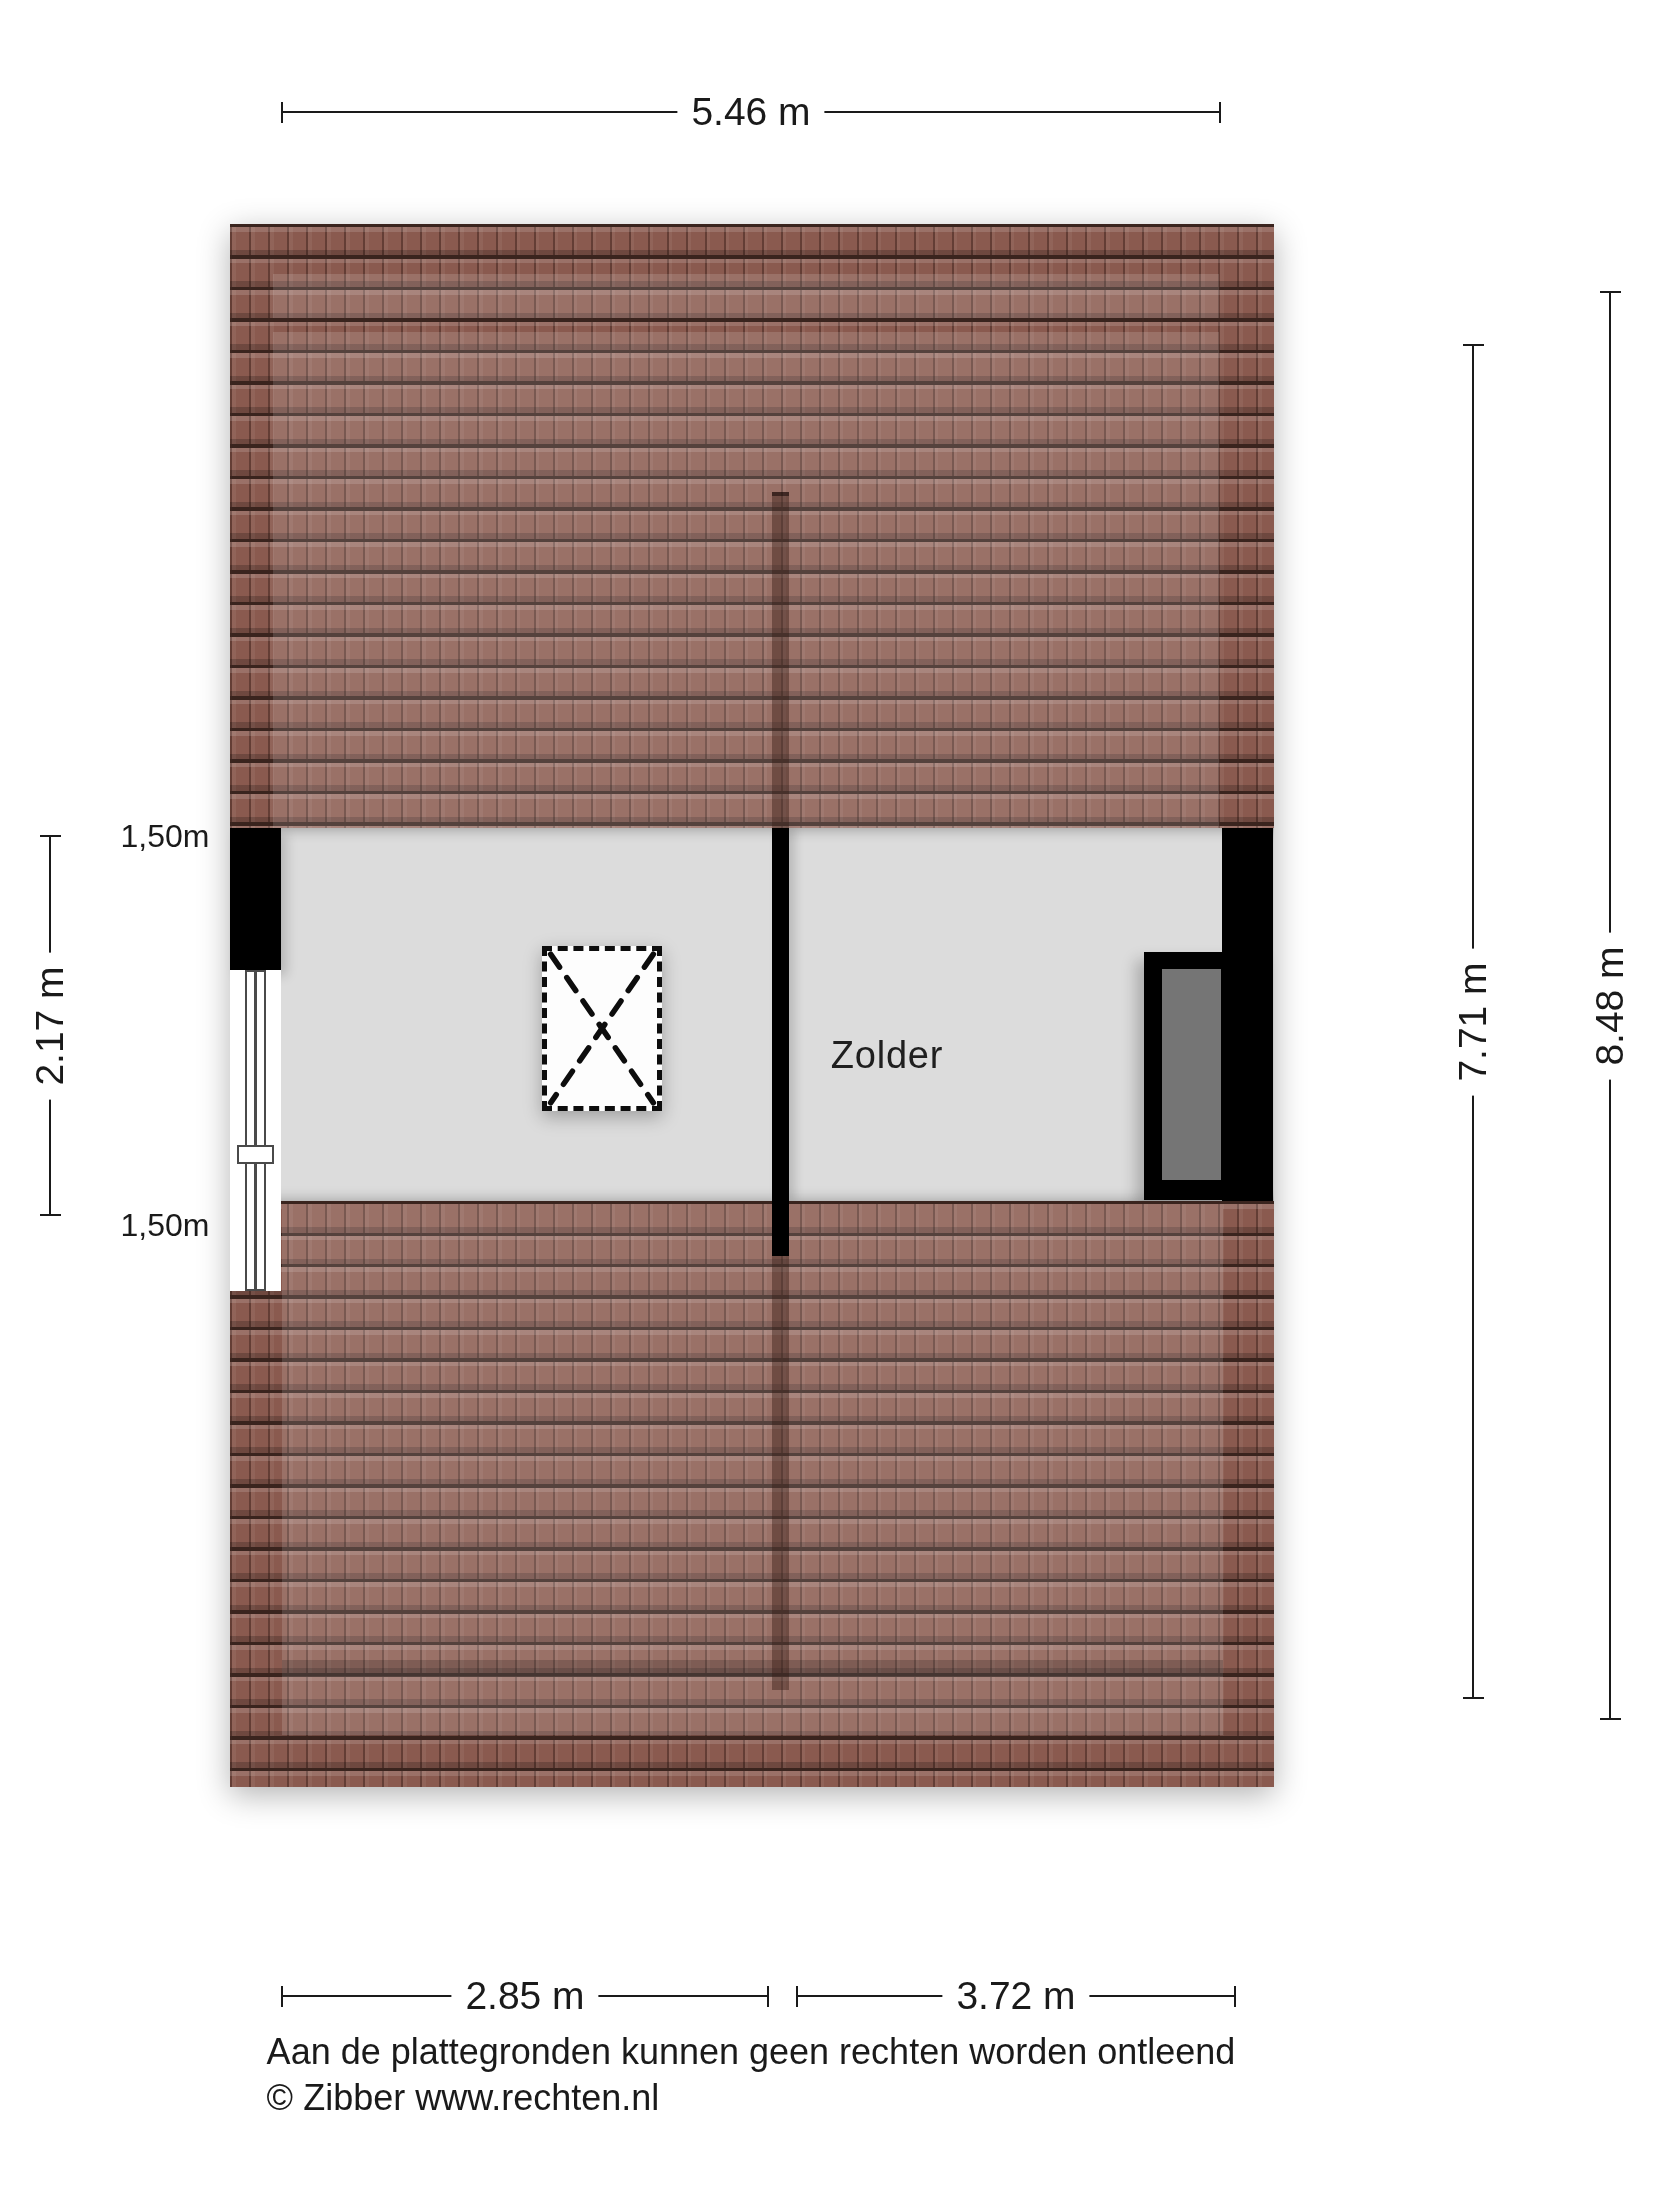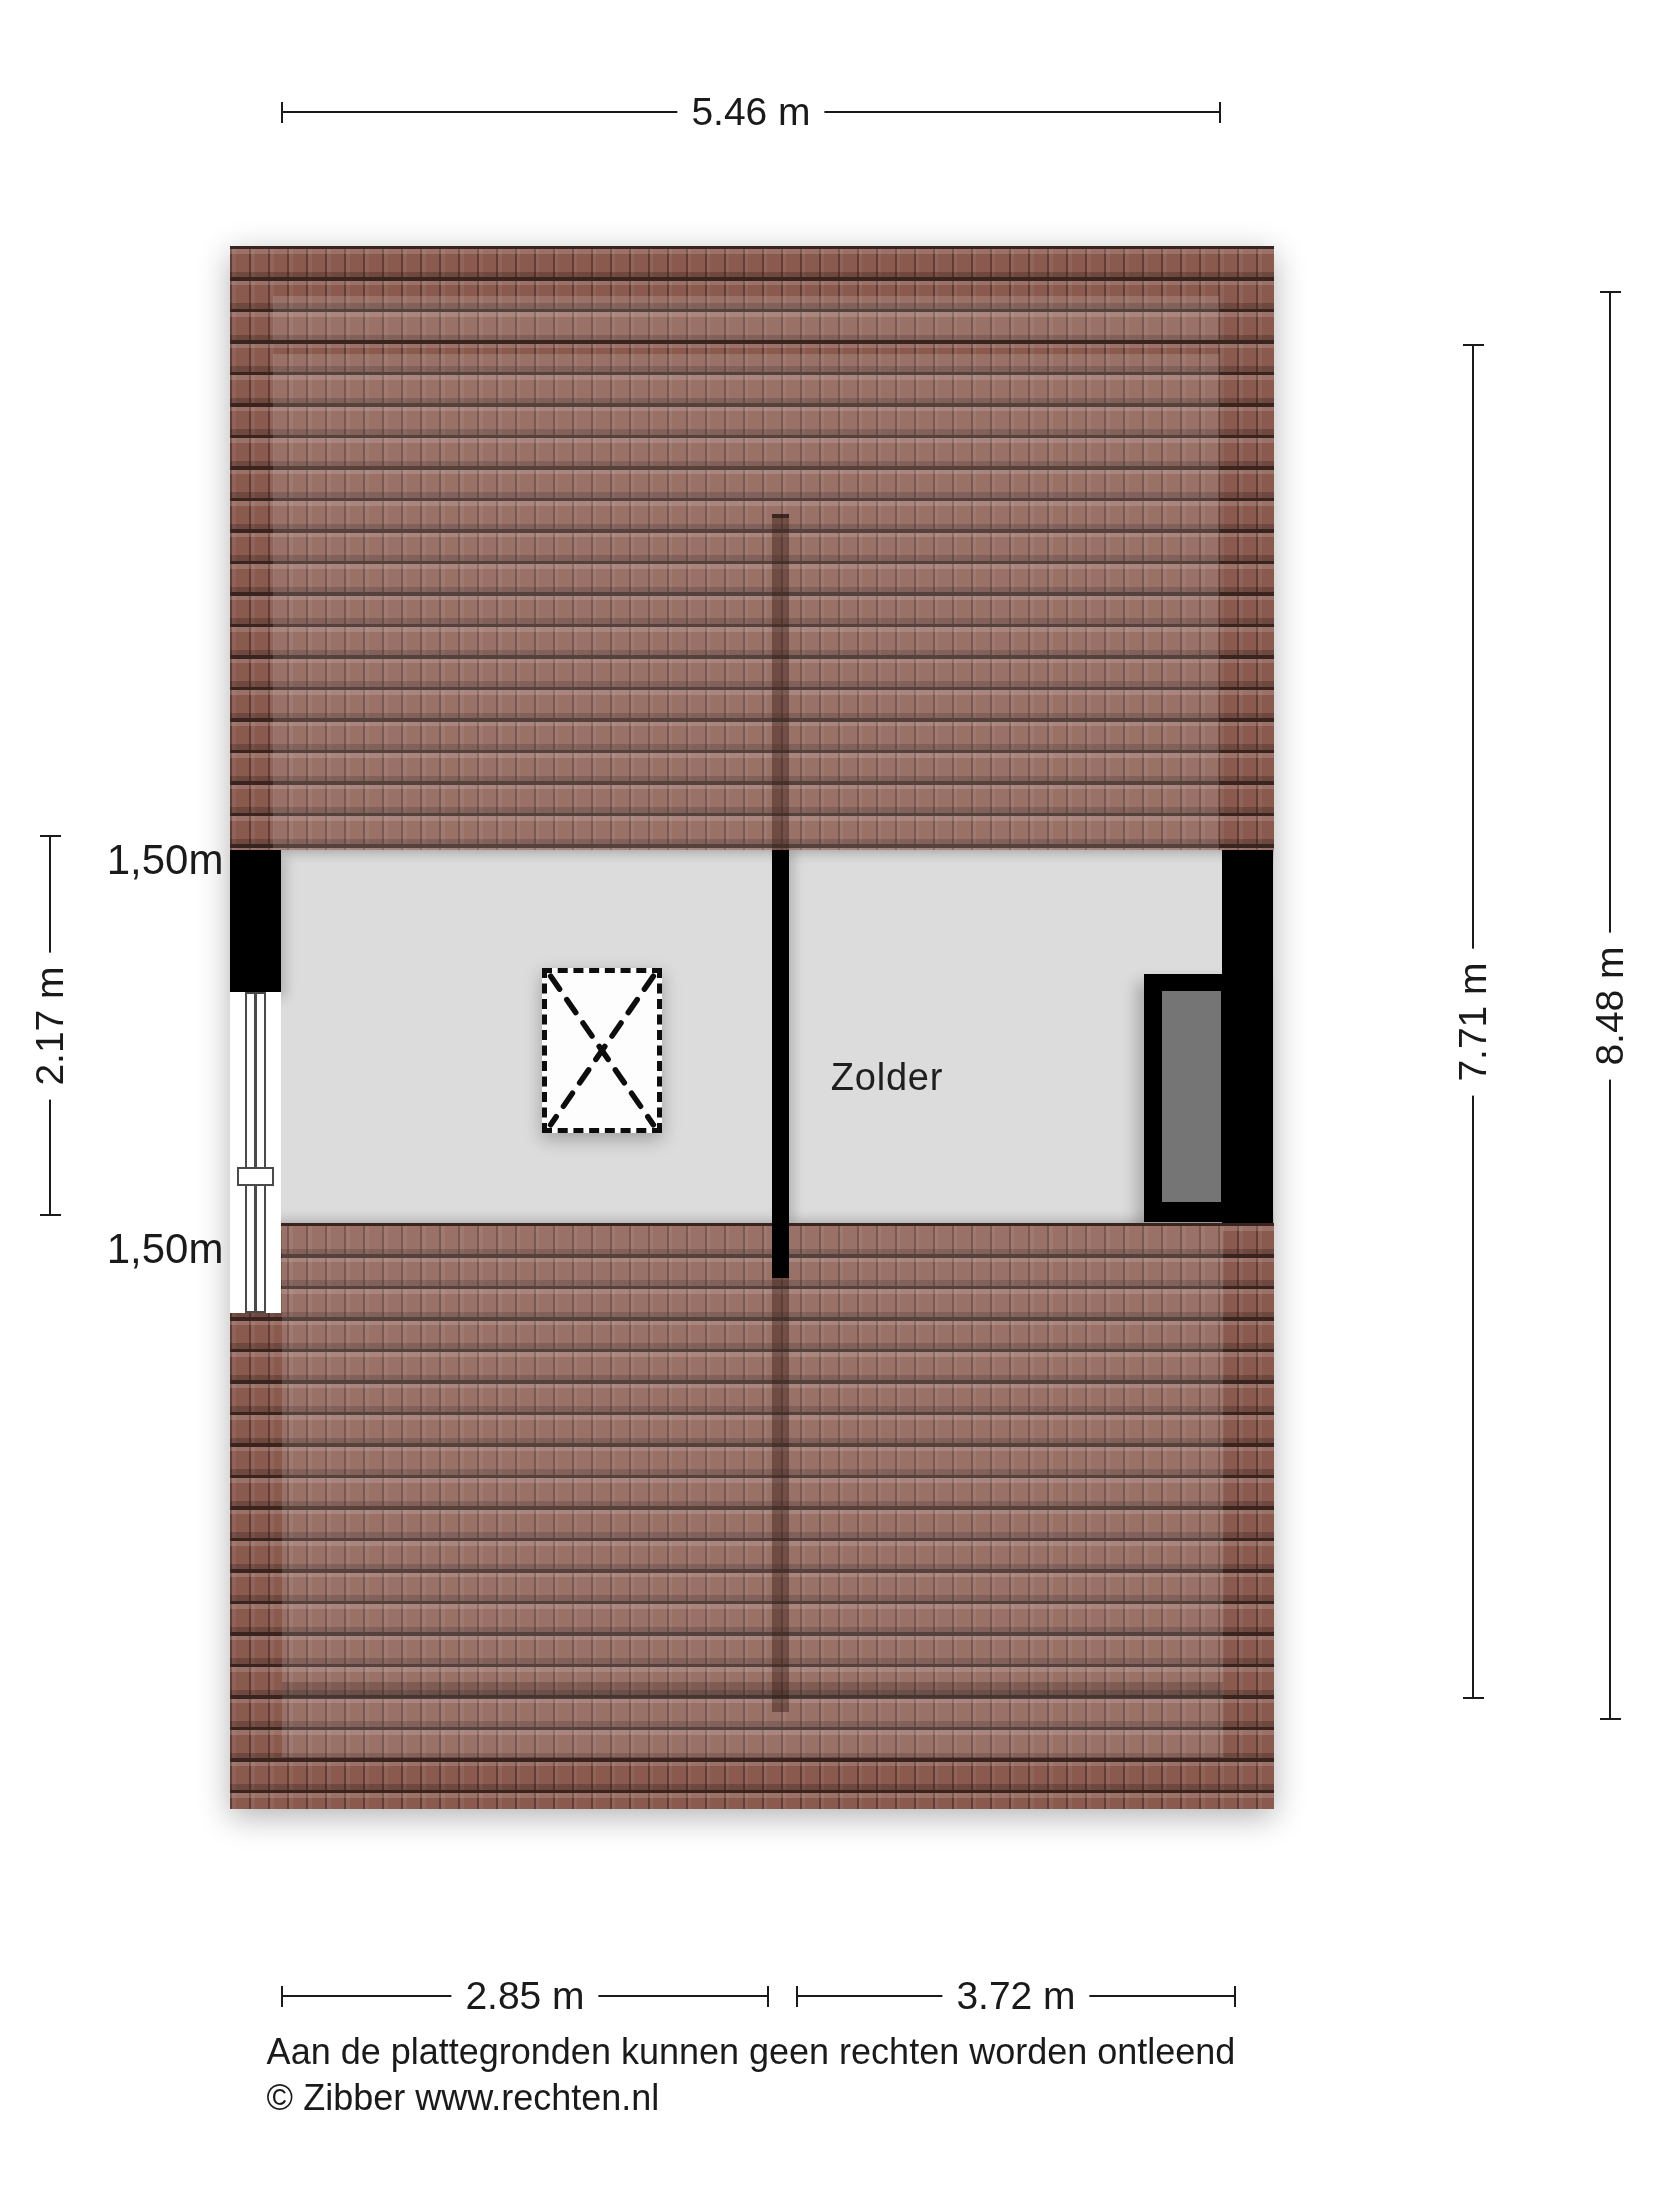--- a/index.html
+++ b/index.html
@@ -5,21 +5,21 @@
   :root{
     --background:#ffffff; --roof-base:#8a5a4f; --roof-line:#3a241e;
     --floor:#dcdcdc; --wall:#000000; --dormer-glass:#757575; --dim:#1a1a1a;
   }
   *{box-sizing:border-box;margin:0;padding:0;}
   body{margin:0;background:#fff;}
   .canvas{position:relative;width:1654px;height:2205px;background:var(--background);
           overflow:hidden;font-family:"Liberation Sans",sans-serif;color:var(--dim);}
 
   
-  .plan{position:absolute;left:230px;top:246px;width:1044px;height:1563px;
+  .plan{position:absolute;left:230px;top:224px;width:1044px;height:1563px;
         box-shadow:0 7.9px 30px rgba(0,0,0,0.30);}
   .roof{position:absolute;left:0;width:1044px;background-color:var(--roof-base);
         background-image:
           repeating-linear-gradient(180deg, var(--roof-line) 0 3.2px, rgba(255,255,255,0.14) 3.2px 7.9px,
              rgba(0,0,0,0) 7.9px 26px, rgba(0,0,0,0.20) 26px 31.5px),
           repeating-linear-gradient(90deg, rgba(46,22,17,0.42) 0 2.4px, rgba(255,255,255,0.06) 2.4px 5.5px,
              rgba(0,0,0,0) 5.5px 19px);}
   .top-roof{top:0;height:604px;}
   .bottom-roof{top:977px;height:586px;}
   .roof-light{position:absolute;background:rgba(255,255,255,0.14);}
@@ -59,21 +59,21 @@
   .dim{position:absolute;}
   .dim .line-h{position:absolute;left:0;right:0;top:50%;height:2.4px;margin-top:-1.6px;background:var(--dim);}
   .dim .line-v{position:absolute;top:0;bottom:0;left:50%;width:2.4px;margin-left:-1.6px;background:var(--dim);}
   .dim .tick-l{position:absolute;left:0;top:0;bottom:0;width:2.4px;background:var(--dim);}
   .dim .tick-r{position:absolute;right:0;top:0;bottom:0;width:2.4px;background:var(--dim);}
   .dim .tick-t{position:absolute;top:0;left:0;right:0;height:2.4px;background:var(--dim);}
   .dim .tick-b{position:absolute;bottom:0;left:0;right:0;height:2.4px;background:var(--dim);}
   .dim-label{position:absolute;left:50%;top:50%;transform:translate(-50%,-50%);
         background:var(--background);padding:0 14px;font-size:39px;white-space:nowrap;}
   .dim-label.rot{transform:translate(-50%,-50%) rotate(-90deg);}
-  .knee-label{position:absolute;transform:translate(-50%,-50%);font-size:42px;white-space:nowrap;margin-top:24px;}
+  .knee-label{position:absolute;transform:translate(-50%,-50%);font-size:32px;white-space:nowrap;}
 
   .footer{position:absolute;left:751px;top:2029px;transform:translateX(-50%);
         font-size:36px;line-height:46px;white-space:nowrap;}
 </style>
 </head>
 <body>
 
 <div class="canvas">
 
   <div class="plan">

